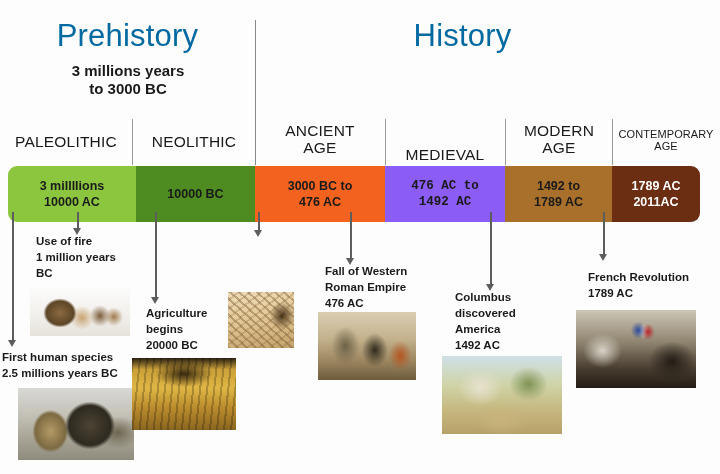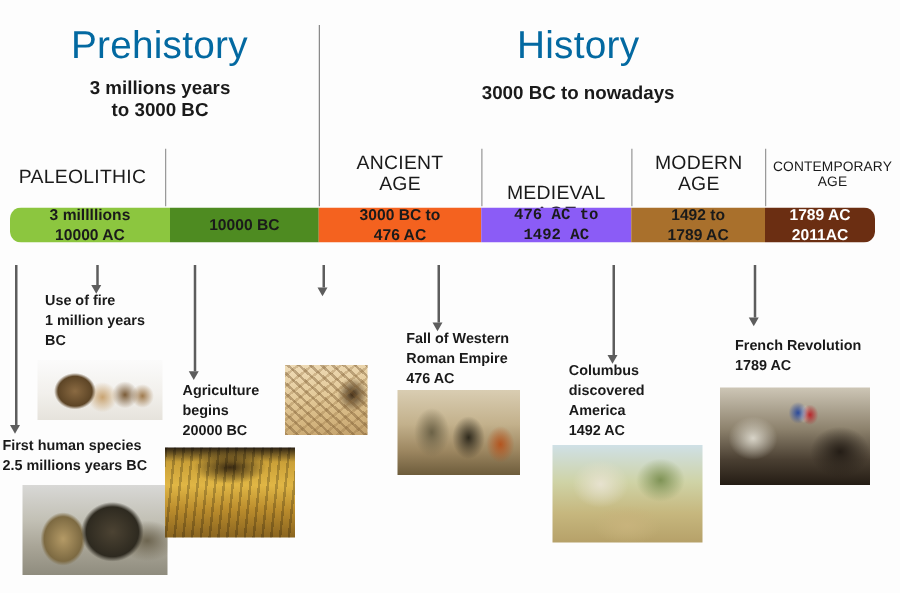--- a/index.html
+++ b/index.html
@@ -31,21 +31,21 @@
     text-align:center;line-height:1.12;letter-spacing:.2px;
   }
   .period-label.small{font-size:11px;letter-spacing:.1px;}
 
   
   .vsep{background:#9a9a9a;width:1px;}
   .vsep.strong{background:#8a8a8a;width:1.4px;}
 
   
   #bar{
-    position:absolute;left:8px;top:166px;width:692px;height:28px;
+    position:absolute;left:8px;top:166px;width:692px;height:56px;
     border-radius:9px;overflow:hidden;display:flex;
   }
   .seg{
     height:100%;display:flex;align-items:center;justify-content:center;
     text-align:center;font-size:12.5px;font-weight:bold;line-height:1.32;
     color:#1a1a1a;box-sizing:border-box;
   }
   .seg.dark{color:#fff;}
 
   
@@ -123,29 +123,29 @@
 </head>
 <body>
 
 <div id="stage">
 
   <div class="abs big-title" style="left:10px;top:18px;width:235px;">Prehistory</div>
   <div class="abs sub-title" style="left:30px;top:62px;width:196px;white-space:pre-line;">3 millions years
 to 3000 BC</div>
 
   <div class="abs big-title" style="left:350px;top:18px;width:225px;">History</div>
-  <div class="abs sub-title" style="left:330px;top:66px;width:265px;white-space:pre-line;">3000 BC to nowadays</div>
 
   <div class="abs vsep strong" style="left:255px;top:20px;height:145px;"></div>
   <div class="abs vsep" style="left:132px;top:119px;height:46px;"></div>
   <div class="abs vsep" style="left:385px;top:119px;height:46px;"></div>
   <div class="abs vsep" style="left:505px;top:119px;height:46px;"></div>
   <div class="abs vsep" style="left:612px;top:119px;height:46px;"></div>
 
   <div class="abs period-label" style="left:2px;top:133px;width:128px;white-space:pre-line;">PALEOLITHIC</div>
+  <div class="abs period-label" style="left:135px;top:133px;width:118px;white-space:pre-line;">NEOLITHIC</div>
   <div class="abs period-label" style="left:258px;top:122px;width:124px;white-space:pre-line;">ANCIENT
 AGE</div>
   <div class="abs period-label" style="left:388px;top:122px;width:114px;white-space:pre-line;margin-top:24px;">MEDIEVAL
 AGE</div>
   <div class="abs period-label" style="left:508px;top:122px;width:102px;white-space:pre-line;">MODERN
 AGE</div>
   <div class="abs period-label small" style="left:614px;top:128px;width:104px;white-space:pre-line;">CONTEMPORARY
 AGE</div>
 
   <div id="bar">

